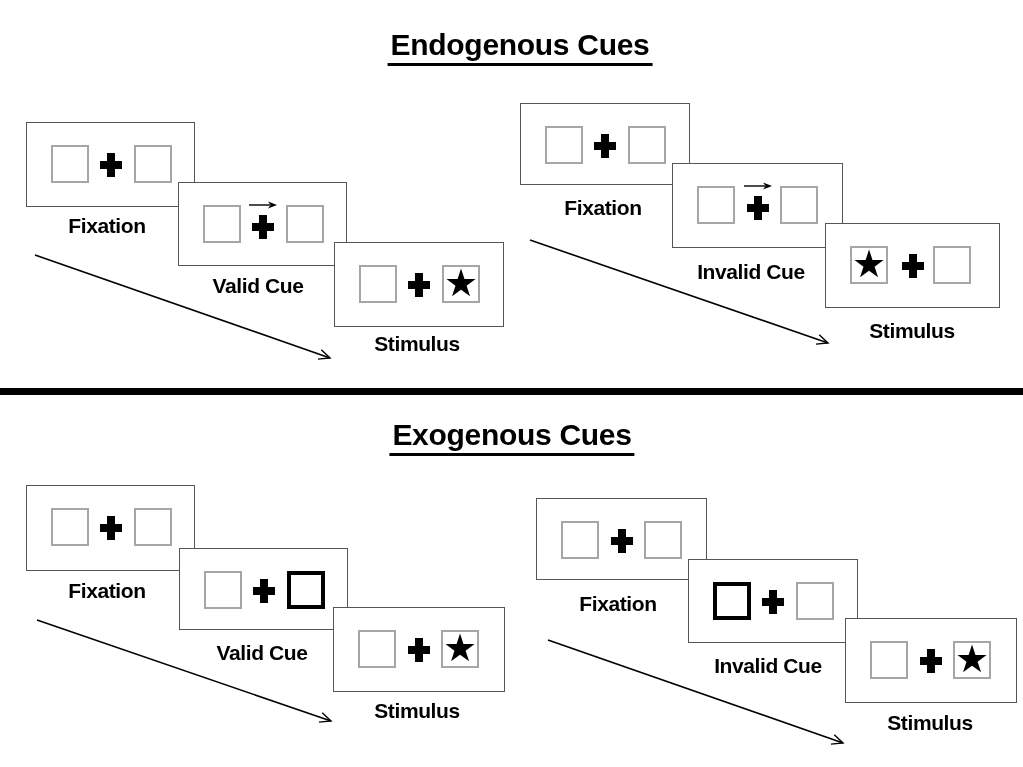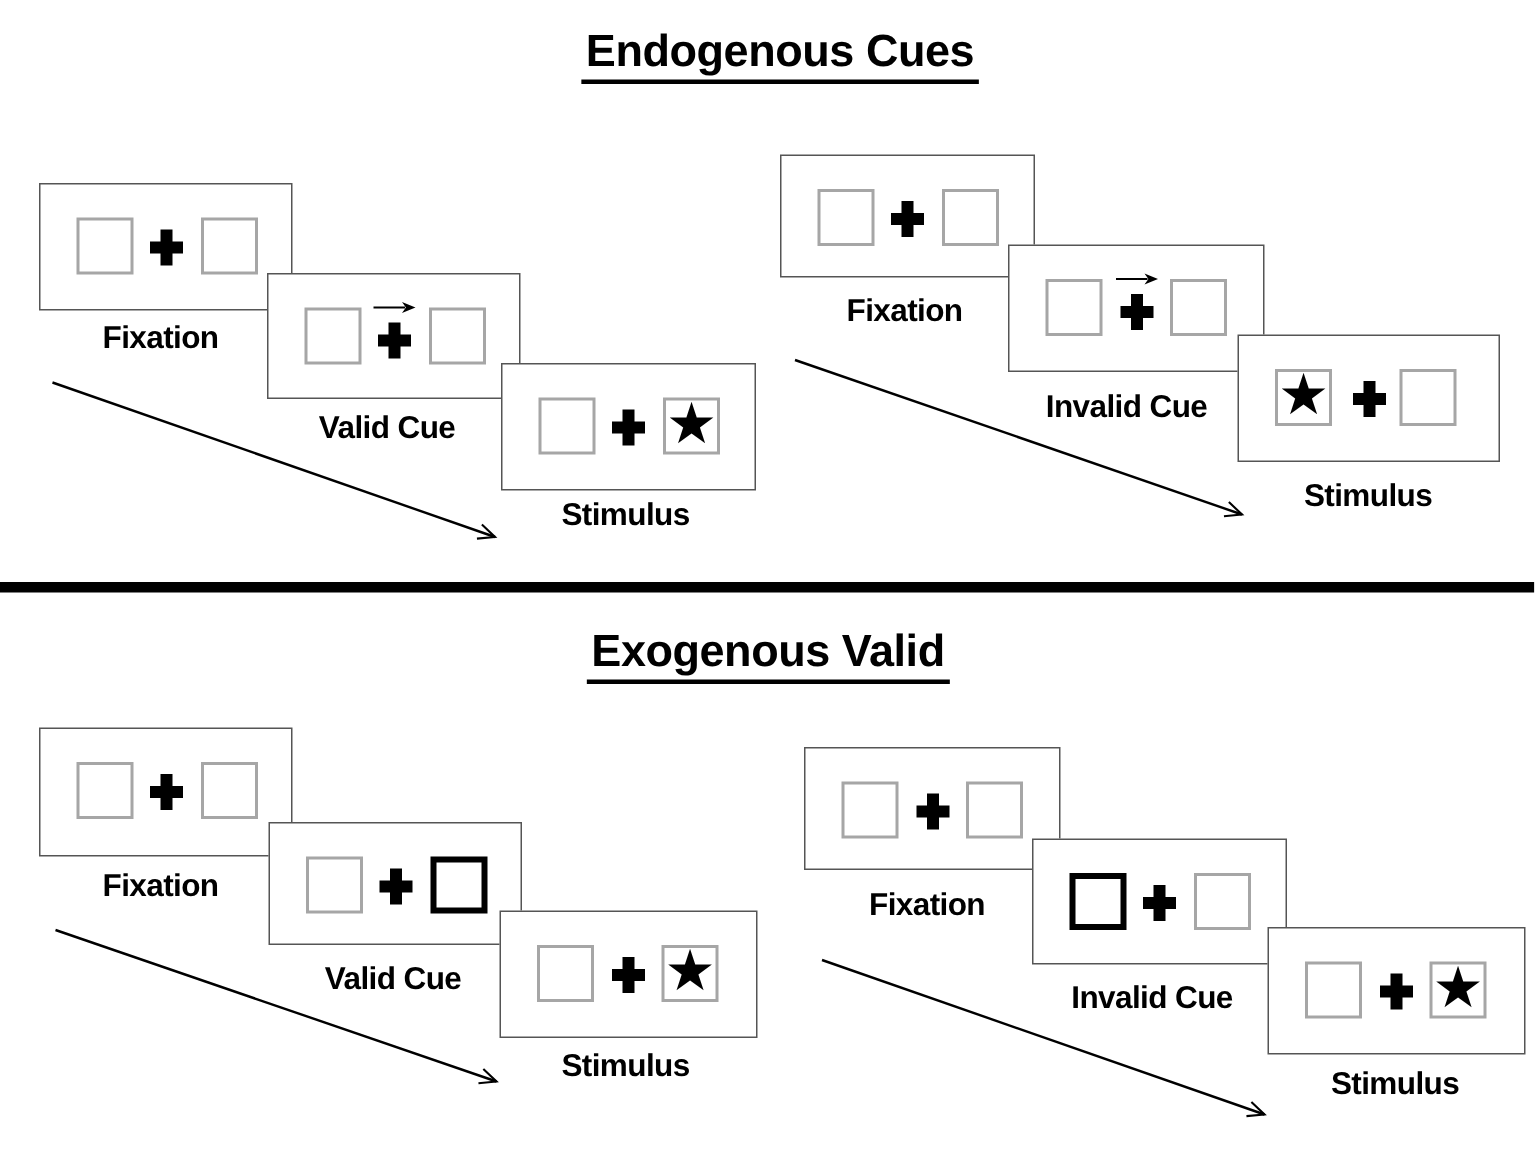--- a/index.html
+++ b/index.html
@@ -46,21 +46,21 @@
 <div class="canvas">
 
   <svg class="defs-svg" aria-hidden="true">
     <defs>
       <marker id="ah" markerUnits="userSpaceOnUse" markerWidth="16" markerHeight="14" refX="12.5" refY="6" orient="auto">
         <path d="M1.5,1 L12.5,6 L1.5,11" fill="none" stroke="#000" stroke-width="1.4"></path>
       </marker>
     </defs>
   </svg>
 
-  <div class="title" style="left:520px;top:18px">
+  <div class="title" style="left:520px;top:28px">
     <span class="u">Endogenous Cues</span>
   </div>
 
   <div class="seq">
     <svg class="seq-arrow" style="left:30px;top:248px" width="310" height="120">
       <line x1="5" y1="7" x2="300" y2="110" marker-end="url(#ah)"></line>
     </svg>
     <div class="panel" style="left:26px;top:122px;width:169px;height:85px">
       <div class="sq sq-l"></div>
       <div class="plus"></div>
@@ -113,21 +113,21 @@
       </div>
       <div class="plus"></div>
       <div class="sq sq-r"></div>
     </div>
     <div class="lbl" style="left:842px;top:319px">Stimulus</div>
   </div>
 
   <div class="divider"></div>
 
   <div class="title" style="left:512px;top:418px">
-    <span class="u">Exogenous Valid</span>
+    <span class="u">Exogenous Cues</span>
   </div>
 
   <div class="seq">
     <svg class="seq-arrow" style="left:32px;top:614px" width="308" height="116">
       <line x1="5" y1="6" x2="299" y2="107" marker-end="url(#ah)"></line>
     </svg>
     <div class="panel" style="left:26px;top:485px;width:169px;height:86px">
       <div class="sq sq-l"></div>
       <div class="plus"></div>
       <div class="sq sq-r"></div>

